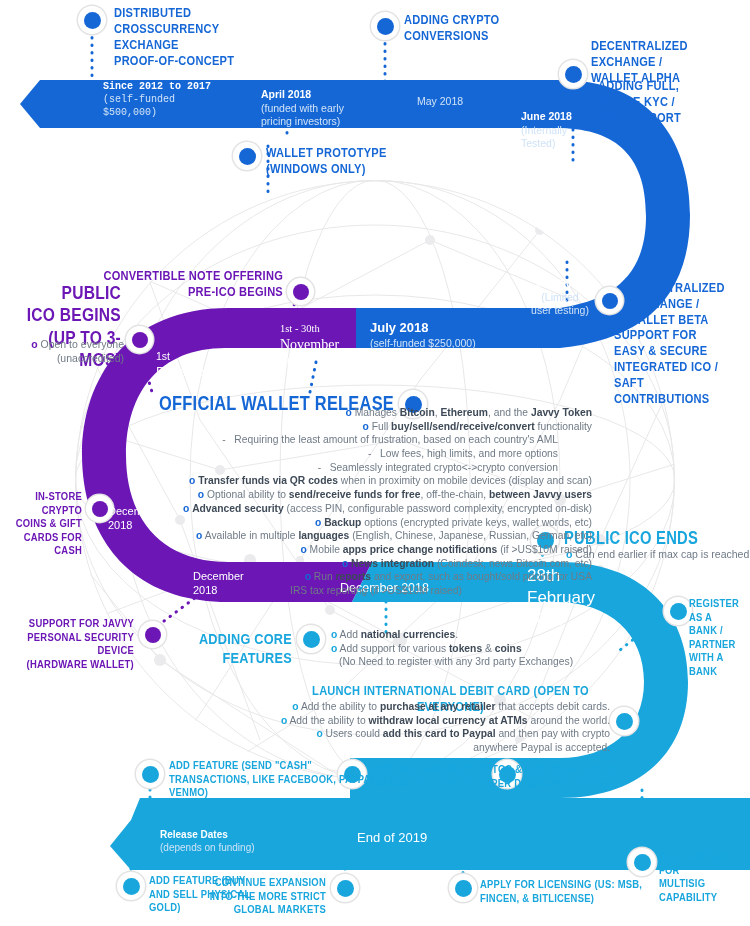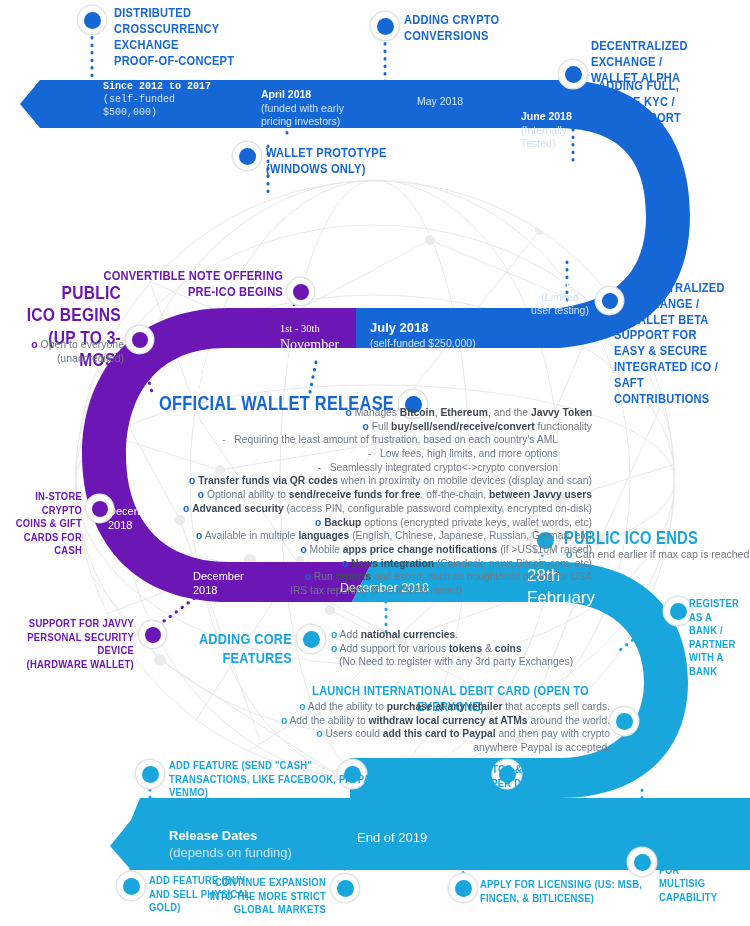--- a/index.html
+++ b/index.html
@@ -310,42 +310,42 @@
   </div>
   <div class="lab onband" style="left:370px;top:320px;font-size:13px;">
     <div><b>July 2018</b></div>
     <div class="dim" style="font-size:10.5px;">(self-funded $250,000)</div>
   </div>
   <div class="lab onband" style="left:280px;top:322px;font-size:14px;font-family:Liberation Serif, serif;">
     <div style="font-size:10.5px;">1st - 30th</div>
     <div>November</div>
     <div>2018</div>
   </div>
-  <div class="lab onband" style="left:156px;top:350px;font-size:13px;margin-left:40px;">
+  <div class="lab onband" style="left:156px;top:350px;font-size:13px;">
     <div style="font-size:10.5px;">1st</div>
     <div>December</div>
     <div>2018</div>
   </div>
   <div class="lab onband" style="left:108px;top:504px;font-size:11px;">
     <div>December</div>
     <div>2018</div>
   </div>
   <div class="lab onband" style="left:193px;top:569px;font-size:11px;">
     <div>December</div>
     <div>2018</div>
   </div>
   <div class="lab onband" style="left:340px;top:580px;font-size:12.5px;">
     <div>December 2018</div>
   </div>
   <div class="lab onband" style="left:527px;top:565px;font-size:17px;">
     <div>28th</div>
     <div>February</div>
     <div>2019</div>
   </div>
-  <div class="lab onband" style="left:169px;top:828px;font-size:13px;">
+  <div class="lab onband" style="left:160px;top:828px;font-size:10px;">
     <div><b>Release Dates</b></div>
     <div class="dim">(depends on funding)</div>
   </div>
   <div class="lab onband" style="left:357px;top:830px;font-size:13px;">
     <div>End of 2019</div>
   </div>
 
   <div class="lab" style="left:0;width:124px;top:338px;text-align:right;font-size:10.5px;color:#6f7a86;line-height:1.3;">
     <div><span style="color:#6b16b5;font-weight:700;">o</span> <span>Open to everyone</span></div>
     <div>(unaccredited)</div>
@@ -372,19 +372,19 @@
       <div><span class="rg">IRS tax reporting (if &gt;US$10M raised)</span><span style="display:inline-block;width:130px;"></span></div>
     </div>
 
   <div class="lab bullets" id="cf-list" style="left:331px;top:628px;font-size:10.3px;text-align:left;">
       <div><span class="bul cyan">o</span> <span class="rg">Add </span><span class="bk">national currencies</span><span class="rg">.</span></div>
       <div><span class="bul cyan">o</span> <span class="rg">Add support for various </span><span class="bk">tokens</span><span class="rg"> &amp; </span><span class="bk">coins</span></div>
       <div><span style="display:inline-block;width:8px;"></span><span class="rg">(No Need to register with any 3rd party Exchanges)</span></div>
     </div>
 
   <div class="lab bullets" id="dc-list" style="left:0;width:610px;top:700px;font-size:10.3px;text-align:right;">
-      <div><span class="bul cyan">o</span> <span class="rg">Add the ability to </span><span class="bk">purchase at any retailer</span><span class="rg"> that accepts sell cards.</span></div>
+      <div><span class="bul cyan">o</span> <span class="rg">Add the ability to </span><span class="bk">purchase at any retailer</span><span class="rg"> that accepts debit cards.</span></div>
       <div><span class="bul cyan">o</span> <span class="rg">Add the ability to </span><span class="bk">withdraw local currency at ATMs</span><span class="rg"> around the world.</span></div>
       <div><span class="bul cyan">o</span> <span class="rg">Users could </span><span class="bk">add this card to Paypal</span><span class="rg"> and then pay with crypto</span></div>
       <div><span class="rg">anywhere Paypal is accepted.</span></div>
     </div>
 
 </div>
 
 </body></html>

